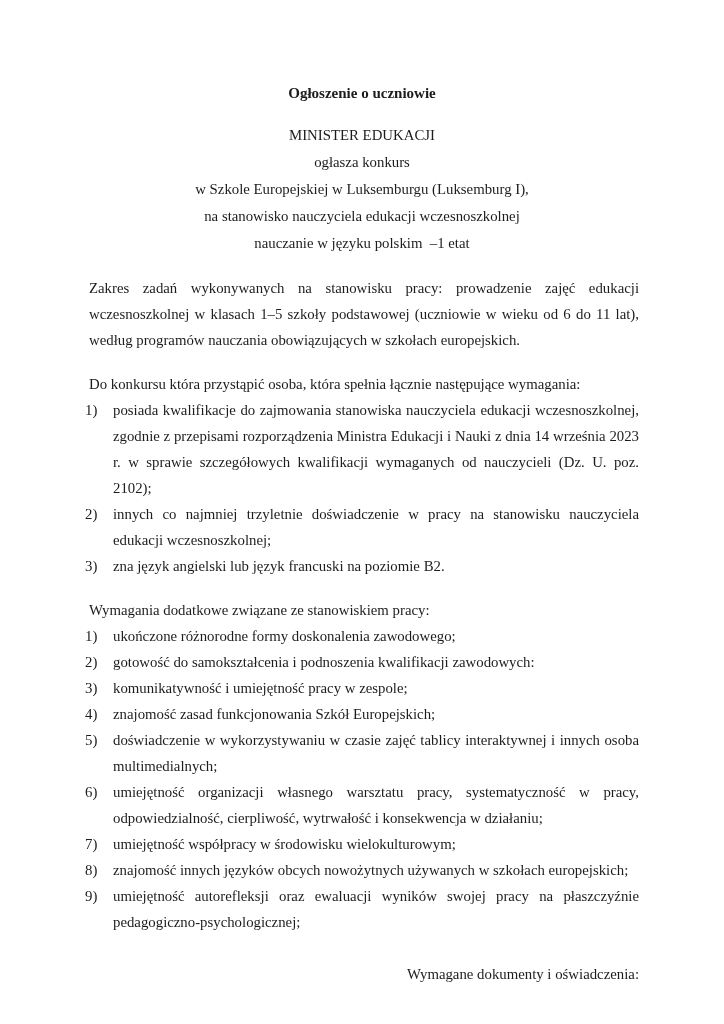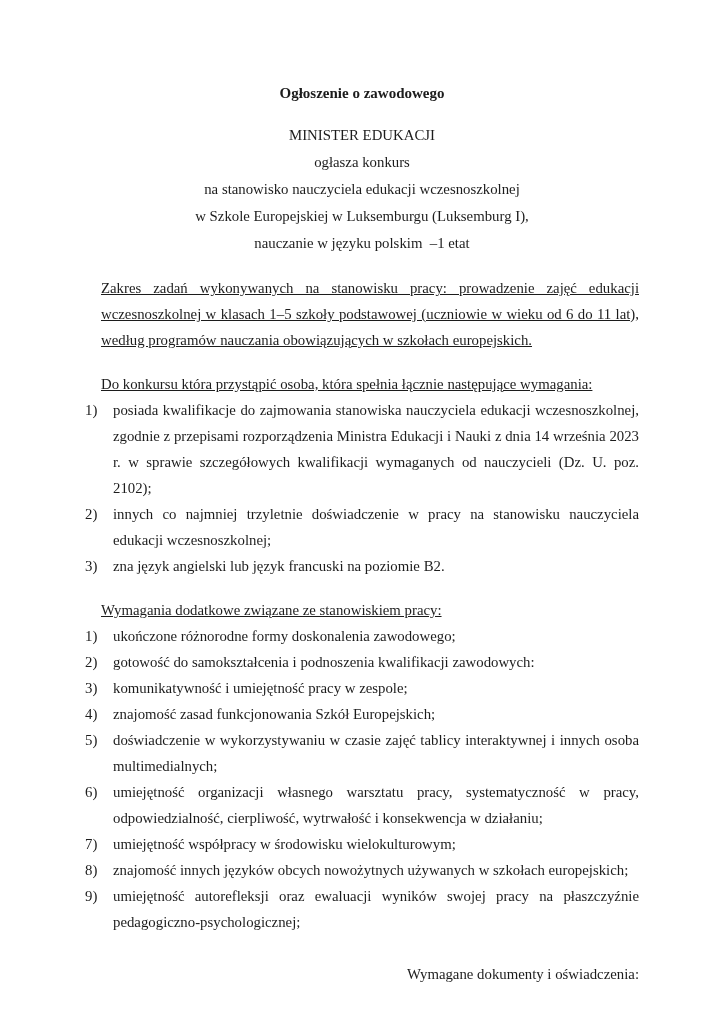--- a/index.html
+++ b/index.html
@@ -29,22 +29,21 @@
   }
   .header-block { margin: 0; }
   .header-line {
     text-align: center;
     line-height: 27px;
     white-space: pre-wrap;
   }
   .para {
     text-align: justify;
     line-height: 26px;
-    margin: 18px 0 0 16px;
-    text-decoration: underline;
+    margin: 18px 0 0 4px;
   }
   .list { margin: 0; padding: 0; }
   .list-item {
     display: flex;
     line-height: 26px;
   }
   .list-num {
     flex: 0 0 28px;
   }
   .list-text {
@@ -55,27 +54,27 @@
     line-height: 26px;
     margin: 26px 0 0 0;
     text-align: right;
   }
 </style>
 </head>
 <body>
 
 <div class="page">
 
-  <p class="doc-title">Ogłoszenie o zawodowego</p>
+  <p class="doc-title">Ogłoszenie o uczniowie</p>
 
   <div class="header-block">
     <div class="header-line">MINISTER EDUKACJI</div>
     <div class="header-line">ogłasza konkurs</div>
+    <div class="header-line">w Szkole Europejskiej w Luksemburgu (Luksemburg I),</div>
     <div class="header-line">na stanowisko nauczyciela edukacji wczesnoszkolnej</div>
-    <div class="header-line">w Szkole Europejskiej w Luksemburgu (Luksemburg I),</div>
     <div class="header-line">nauczanie w języku polskim  –1 etat</div>
   </div>
 
   <p class="para">Zakres zadań wykonywanych na stanowisku pracy: prowadzenie zajęć edukacji wczesnoszkolnej w klasach 1–5 szkoły podstawowej (uczniowie w wieku od 6 do 11 lat), według programów nauczania obowiązujących w szkołach europejskich.</p>
 
   <p class="para">Do konkursu która przystąpić osoba, która spełnia łącznie następujące wymagania:</p>
 
   <div class="list">
     <div class="list-item">
       <span class="list-num">1)</span>

